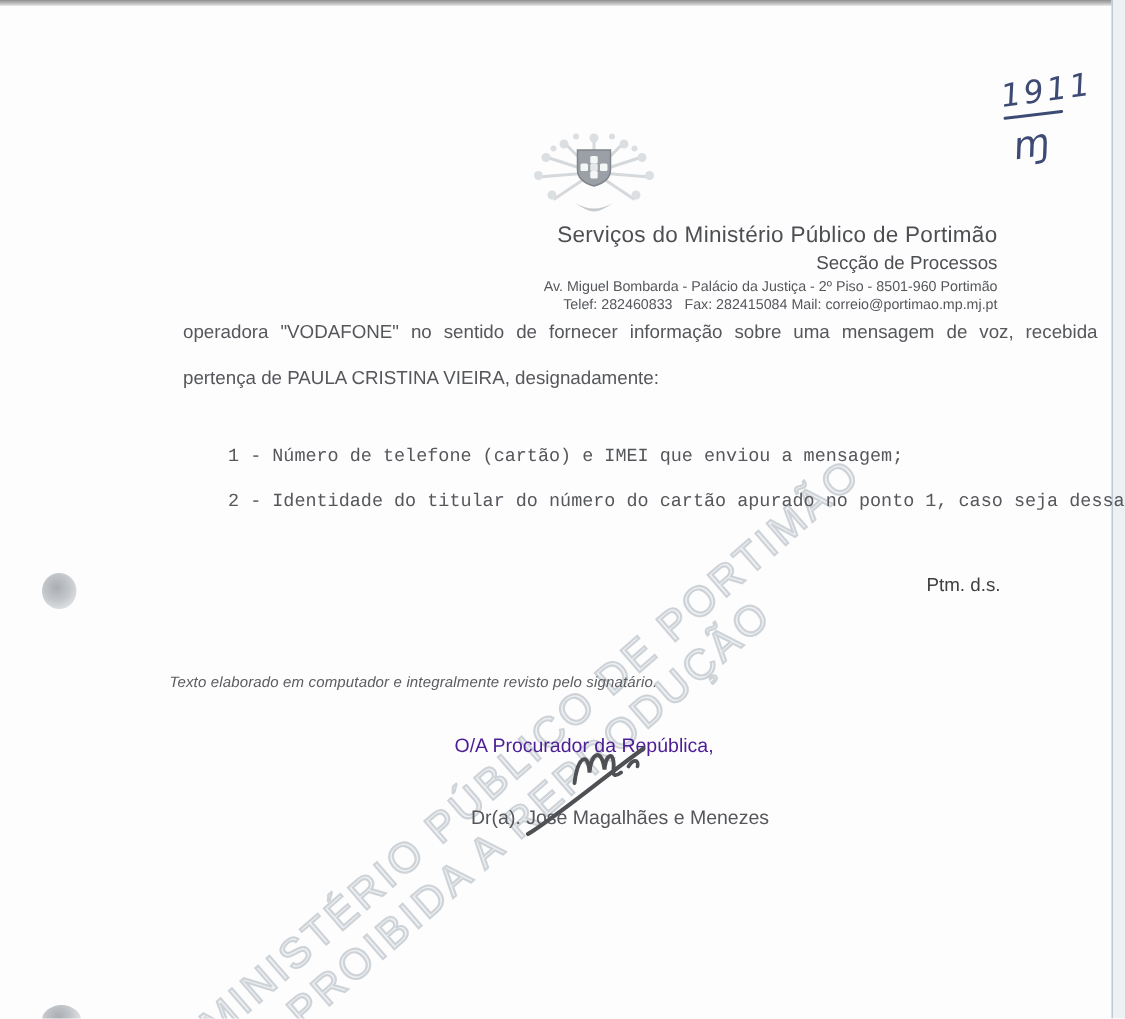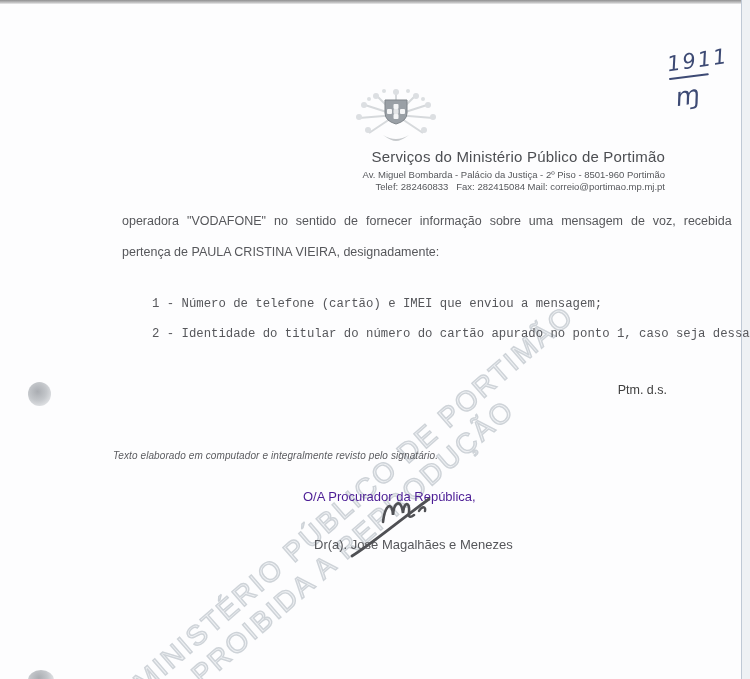--- a/index.html
+++ b/index.html
@@ -115,20 +115,21 @@
       <rect x="40.5" y="16" width="5" height="5" rx="1"></rect>
       <rect x="34" y="21" width="5" height="5" rx="1"></rect>
       <rect x="47" y="21" width="5" height="5" rx="1"></rect>
       <rect x="40.5" y="26" width="5" height="5" rx="1"></rect>
       <rect x="40.5" y="21" width="5" height="5" rx="1" fill="#e4e6e8"></rect>
     </g>
   </svg>
 
   <div class="header">
     <div class="org">Serviços do Ministério Público de Portimão</div>
+    <div class="section">Secção de Processos</div>
     <div class="address">Av. Miguel Bombarda - Palácio da Justiça - 2º Piso - 8501-960 Portimão</div>
     <div class="contacts">Telef: 282460833   Fax: 282415084 Mail: correio@portimao.mp.mj.pt</div>
   </div>
 
   <div class="paragraph">
     <div class="line stretch">operadora "VODAFONE" no sentido de fornecer informação sobre uma mensagem de voz, recebida</div>
     <div class="line">pertença de PAULA CRISTINA VIEIRA, designadamente:</div>
   </div>
 
   <div class="list">

